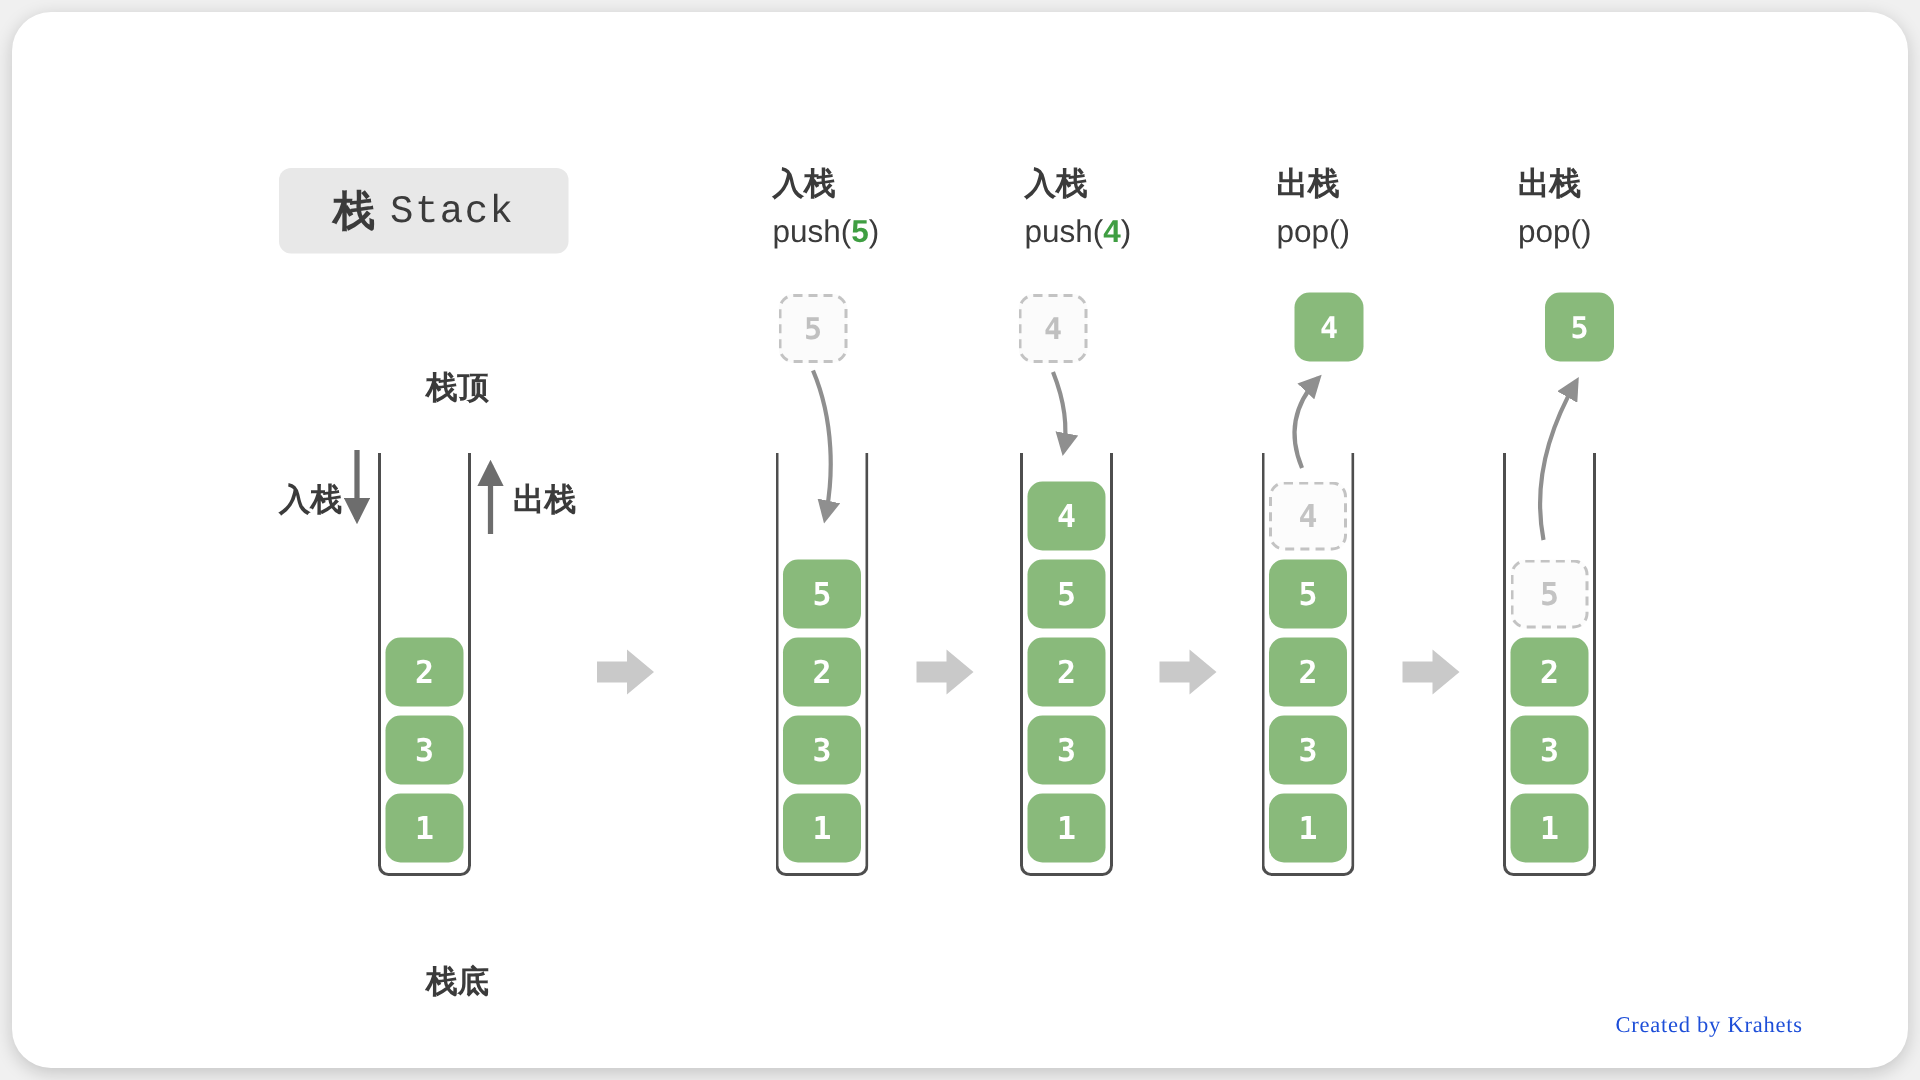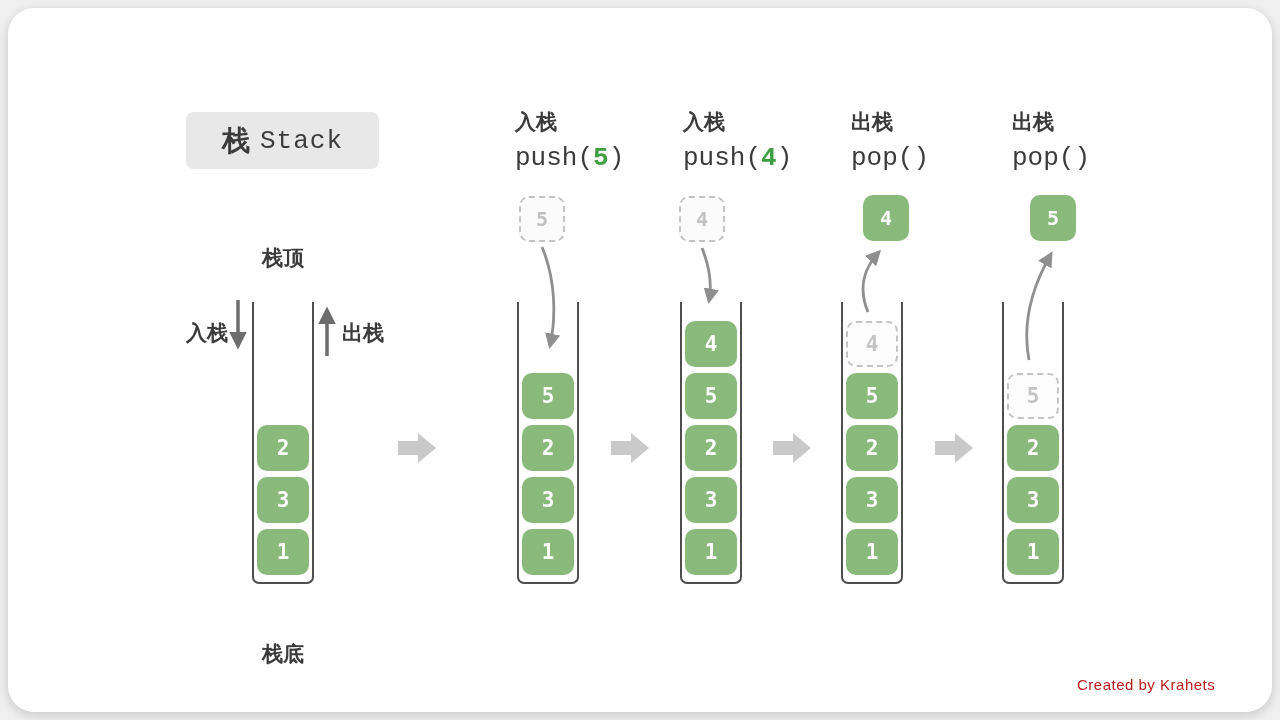--- a/index.html
+++ b/index.html
@@ -33,29 +33,29 @@
   .title-zh { font-size: 28px; font-weight: 700; }
   .title-en { font-family: Liberation Mono, monospace; font-size: 26px; font-weight: 500; letter-spacing: 1px; }
 
   
   .zh-label {
     color: #3b3b3b;
     font-size: 21px;
     font-weight: 700;
     white-space: nowrap;
   }
-  .center86 { width: 86px; text-align: center; }
+  .center86 { width: 86px; text-align: right; }
 
   
   .op-header { white-space: nowrap; }
   .op-zh { font-size: 21px; font-weight: 700; color: #3b3b3b; }
   .op-code {
     margin-top: 7px;
-    font-family: Liberation Mono, monospace;
-    font-size: 26px;
+    font-family: Liberation Sans, sans-serif;
+    font-size: 21px;
     font-weight: 500;
     color: #3b3b3b;
   }
   .op-code .accent { color: #3f9e42; font-weight: 700; }
 
   
   .stack {
     width: 62px; height: 282px;
     border-left: 2px solid #4e4e4e;
     border-right: 2px solid #4e4e4e;
@@ -93,23 +93,23 @@
     border: 2px dashed #c3c3c3;
     color: #c0c0c0;
   }
   .float-solid {
     background: #89ba7b;
     color: #ffffff;
   }
 
   .watermark {
     left: 1077px; top: 676px;
-    font-family: Liberation Sans, sans-serif;
+    font-family: Liberation Serif, serif;
     font-size: 15px;
-    color: #b91c1c;
+    color: #1d4ed8;
     letter-spacing: 0.5px;
   }
 
   svg.overlay {
     position: absolute;
     left: 0; top: 0;
     width: 1280px; height: 720px;
     pointer-events: none;
   }
 </style>

